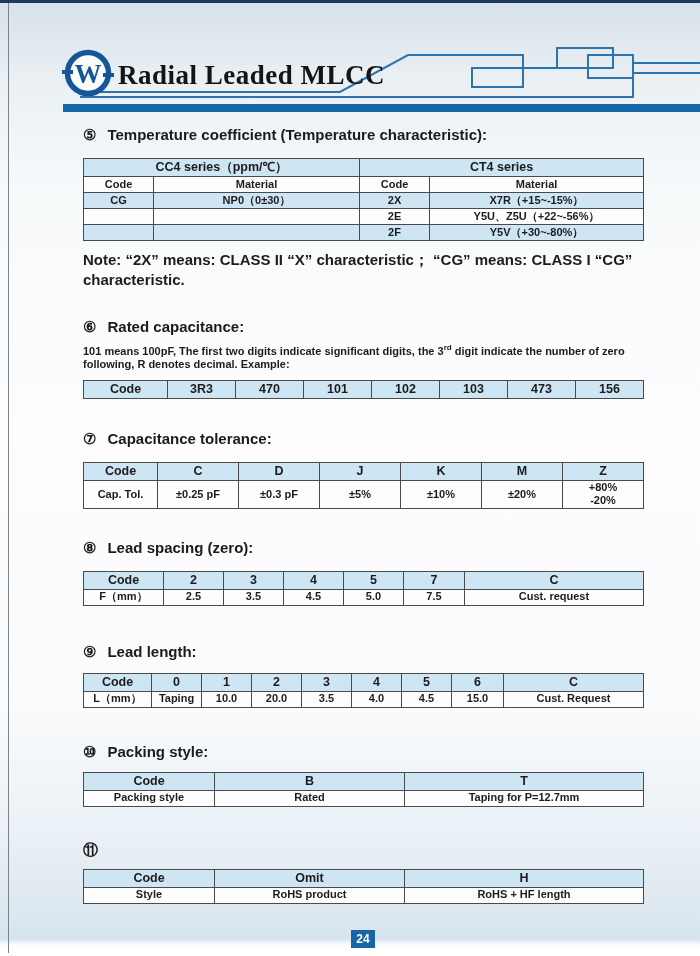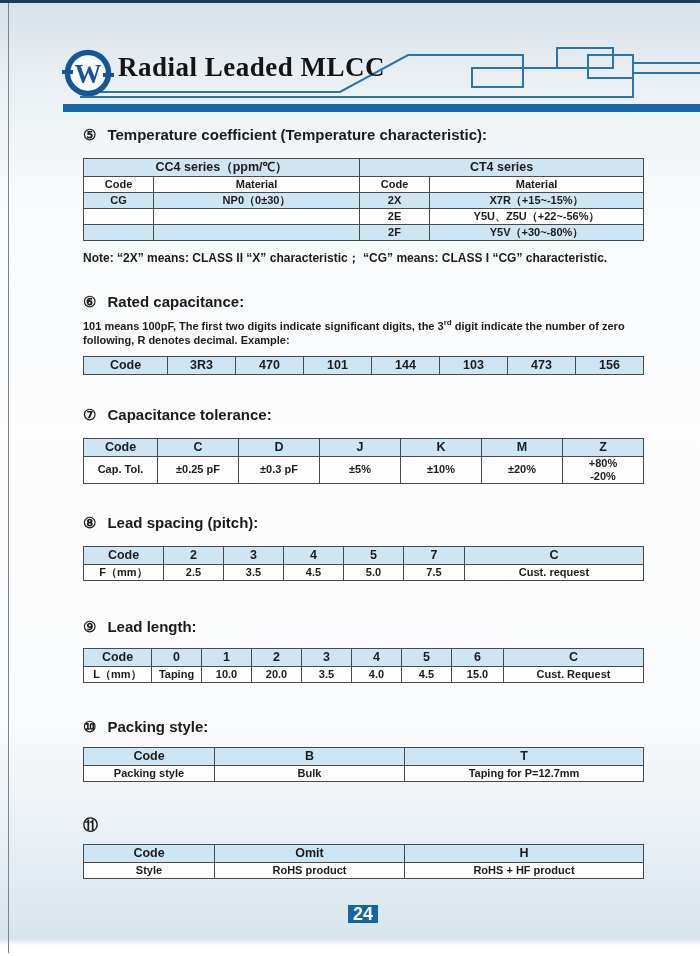--- a/index.html
+++ b/index.html
@@ -14,21 +14,21 @@
       #fafbfc 74%, #e9f0f5 88%, #d8e4ed 98.2%, #ffffff 98.9%, #ffffff 100%);
   }
   .top-border { position:absolute; left:0; top:0; width:700px; height:3px; background:#1c3c59; }
   .left-rule { position:absolute; left:8px; top:3px; width:1px; height:950px; background:#7a828a; }
 
   
   .header { position:absolute; left:0; top:0; width:700px; height:120px; }
   .deco { position:absolute; left:0; top:0; }
   .logo { position:absolute; left:62px; top:47px; }
   .title {
-    position:absolute; left:118px; top:52px;
+    position:absolute; left:118px; top:60px;
     font-family:"Liberation Serif", serif;
     font-size:27px; font-weight:bold; color:#141414; letter-spacing:.5px;
     white-space:nowrap;
   }
   .thick-bar { position:absolute; left:63px; top:104px; width:637px; height:8px; background:#1468a8; }
 
   
   .content { position:absolute; left:83px; top:112px; width:560px; padding-top:13px; }
   .section-heading { display:flex; align-items:baseline; font-size:15px; font-weight:600; line-height:20px; color:#1b1b1b; white-space:nowrap; }
   .section-heading .circ { font-size:15px; margin-right:11px; }
@@ -41,28 +41,28 @@
 
   table { border-collapse:collapse; table-layout:fixed; }
   td {
     border:1px solid #4a4a4a; text-align:center; vertical-align:middle;
     font-weight:bold; font-size:11px; height:15px; padding:0 2px;
     white-space:pre-line; line-height:1.2; color:#1c1c1c; background:#fdfdfd;
   }
   tr.shade td { background:#cee5f3; }
   tr:first-child td { font-size:12.5px; height:17px; }
 
-  .note { margin-top:9px; font-size:12px; font-weight:bold; line-height:1.35; }
+  .note { margin-top:9px; font-size:15px; font-weight:bold; line-height:1.35; }
   .desc { margin-top:4px; font-size:11px; font-weight:bold; line-height:14px; width:555px; }
   .desc sup { font-size:8px; }
 
   .pagenum {
     margin:26px auto 0; width:fit-content;
     background:#1566a7; color:#ffffff;
-    font-size:18px; font-weight:bold; padding:2px 5px; line-height:14px;
+    font-size:12px; font-weight:bold; padding:2px 5px; line-height:14px;
   }
 </style>
 </head>
 <body>
 
 <div class="page">
   <div class="top-border"></div>
   <div class="left-rule"></div>
 
   <div class="header">
@@ -155,21 +155,21 @@
             <col style="width: 68px;">
             <col style="width: 68px;">
             <col style="width: 68px;">
           </colgroup>
           <tbody>
             <tr class="shade">
               <td>Code</td>
               <td>3R3</td>
               <td>470</td>
               <td>101</td>
-              <td>144</td>
+              <td>102</td>
               <td>103</td>
               <td>473</td>
               <td>156</td>
             </tr>
           </tbody>
         </table>
       </div>
 
     <div class="section-heading sec-7">
       <span class="circ">⑦</span>
@@ -205,21 +205,21 @@
               <td>±20%</td>
               <td>+80%
 -20%</td>
             </tr>
           </tbody>
         </table>
       </div>
 
     <div class="section-heading sec-8">
       <span class="circ">⑧</span>
-      <span>Lead spacing (pitch):</span>
+      <span>Lead spacing (zero):</span>
     </div>
     <div class="tbl">
         <table style="width: 560px;">
           <colgroup>
             <col style="width: 80px;">
             <col style="width: 60px;">
             <col style="width: 60px;">
             <col style="width: 60px;">
             <col style="width: 60px;">
             <col style="width: 61px;">
@@ -304,21 +304,21 @@
             <col style="width: 239px;">
           </colgroup>
           <tbody>
             <tr class="shade">
               <td>Code</td>
               <td>B</td>
               <td>T</td>
             </tr>
             <tr>
               <td>Packing style</td>
-              <td>Bulk</td>
+              <td>Rated</td>
               <td>Taping for P=12.7mm</td>
             </tr>
           </tbody>
         </table>
       </div>
 
     <div class="section-heading sec-11">
       <span class="circ">⑪</span>
     </div>
     <div class="tbl tbl-11">
@@ -330,21 +330,21 @@
           </colgroup>
           <tbody>
             <tr class="shade">
               <td>Code</td>
               <td>Omit</td>
               <td>H</td>
             </tr>
             <tr>
               <td>Style</td>
               <td>RoHS product</td>
-              <td>RoHS + HF product</td>
+              <td>RoHS + HF length</td>
             </tr>
           </tbody>
         </table>
       </div>
 
     <div class="pagenum">24</div>
   </div>
 </div>
 
 </body></html>

